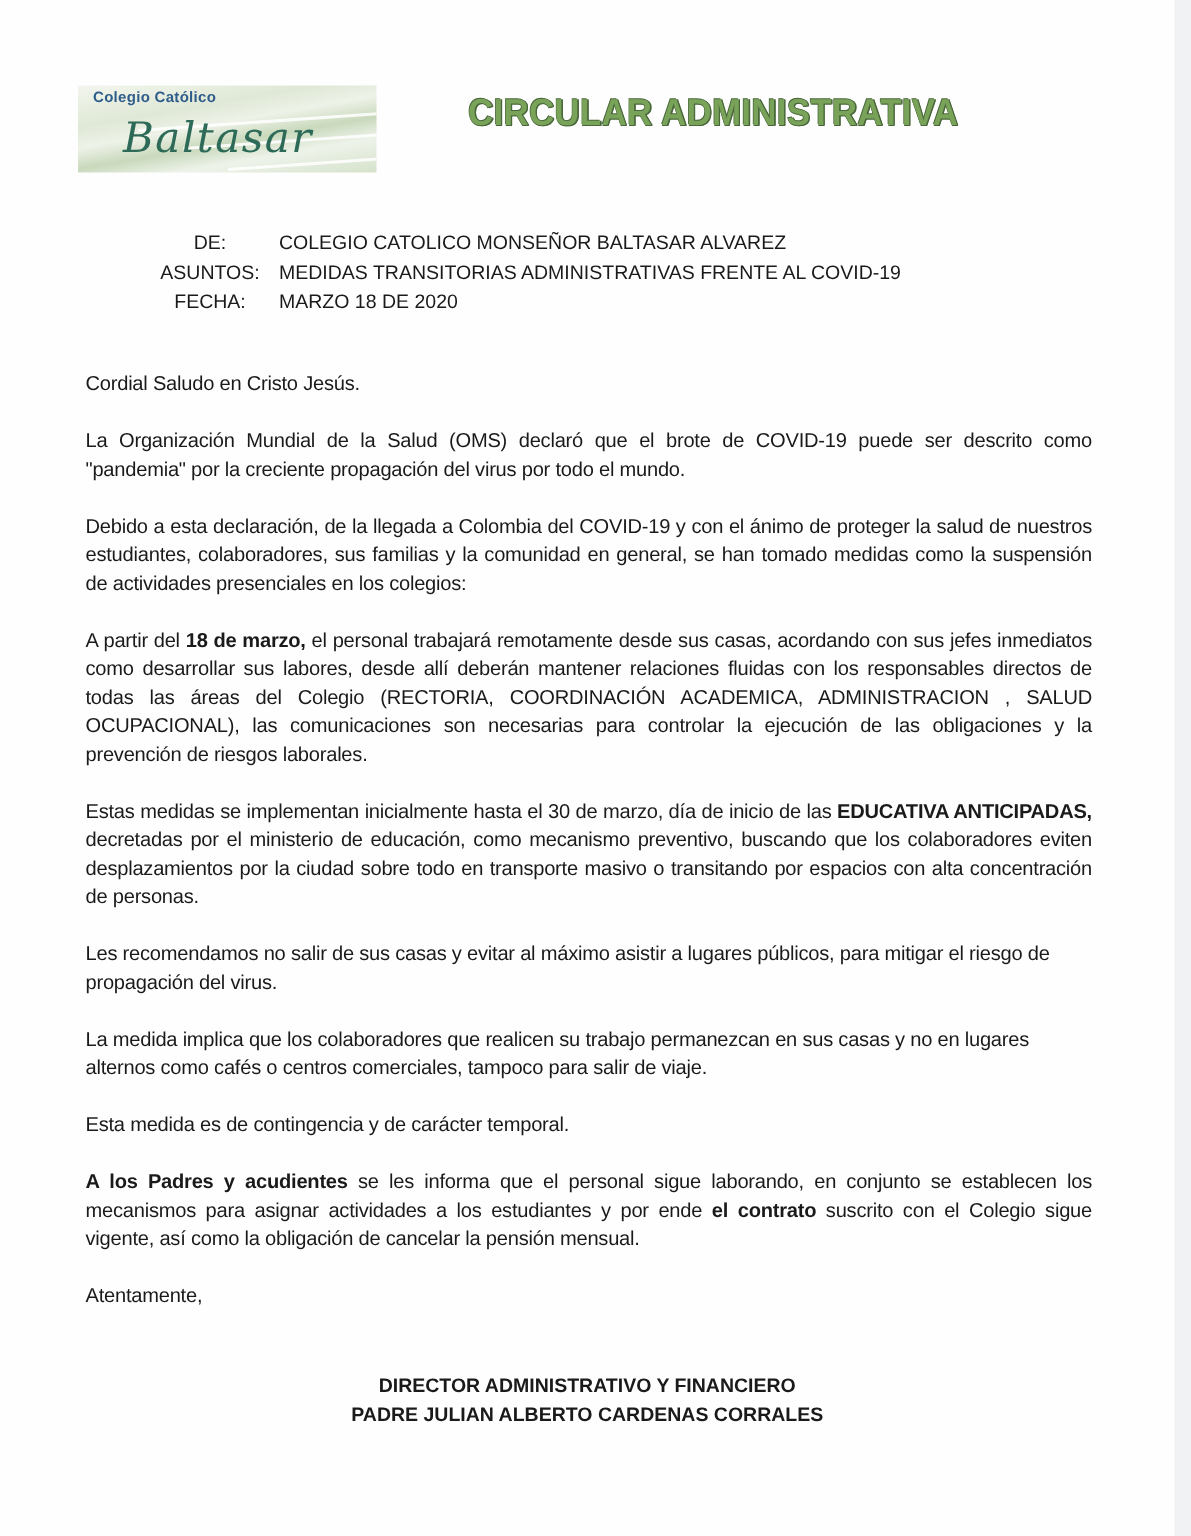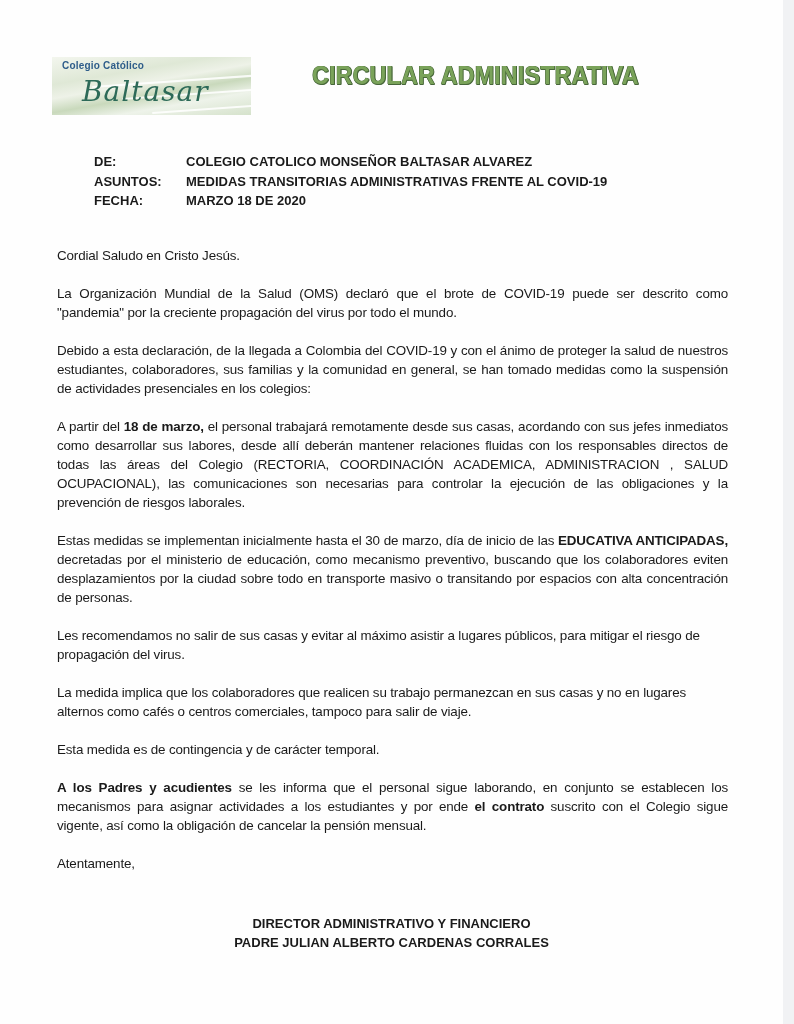--- a/index.html
+++ b/index.html
@@ -45,21 +45,21 @@
     .logo .check { color: #3c8a3c; font-size: 10px; }
     .title {
       position: absolute; left: 312px; top: 61px;
       font-size: 25px; font-weight: bold; color: #7aa35a;
       letter-spacing: 0.2px;
       text-shadow: 1px 1px 0 #48673a, -0.5px -0.5px 0 #48673a, 1px 0 0 #48673a, 0 1px 0 #48673a;
       transform: scaleX(0.93); transform-origin: left top;
     }
     .meta {
       position: absolute; left: 94px; top: 152px;
-      font-size: 13px; font-weight: bold; line-height: 19.5px;
+      font-size: 13px; font-weight: normal; line-height: 19.5px; text-align: center;
     }
     .meta .row { display: flex; white-space: nowrap; }
     .meta .k { width: 92px; }
     .body {
       position: absolute; left: 41px; top: 246px; width: 687px;
       font-size: 13.4px; line-height: 19px; letter-spacing: -0.15px;
     }
     .body p { margin: 0 0 19px 16px; text-align: justify; }
     .body p.left { text-align: left; }
     .sign {

